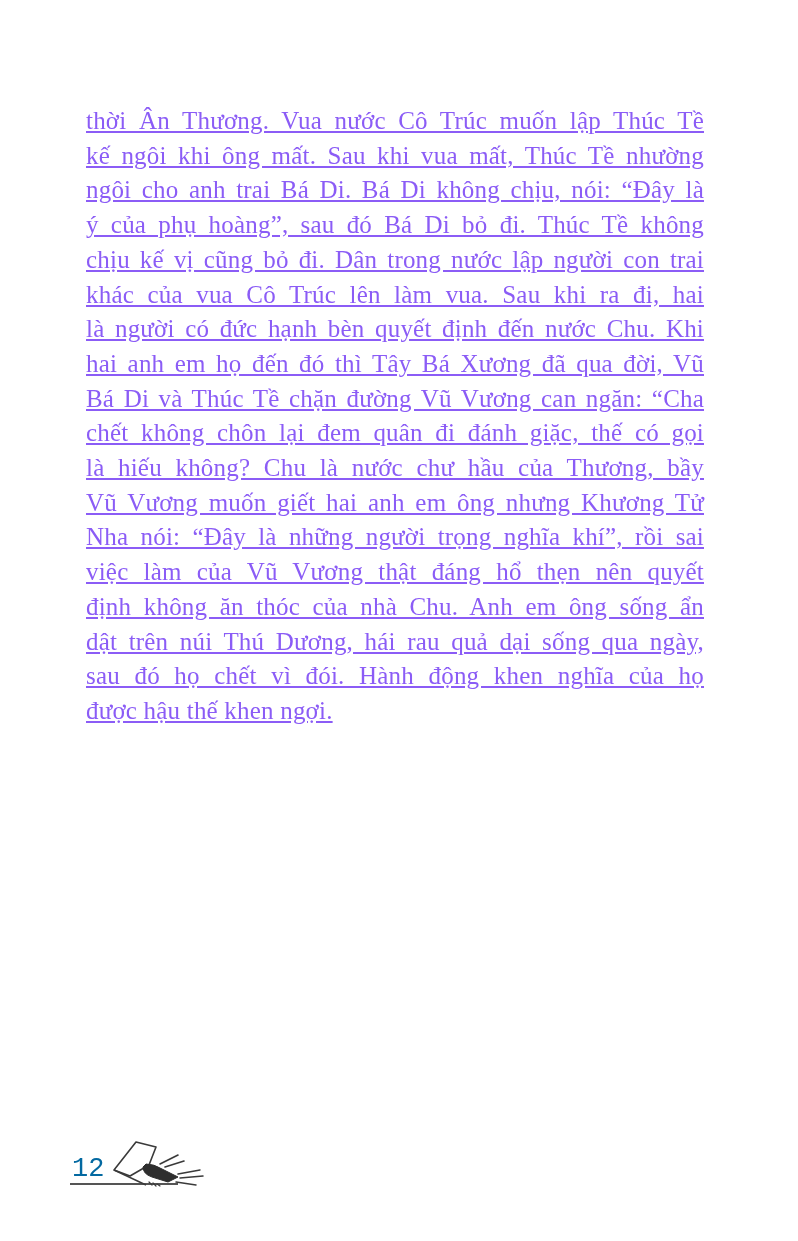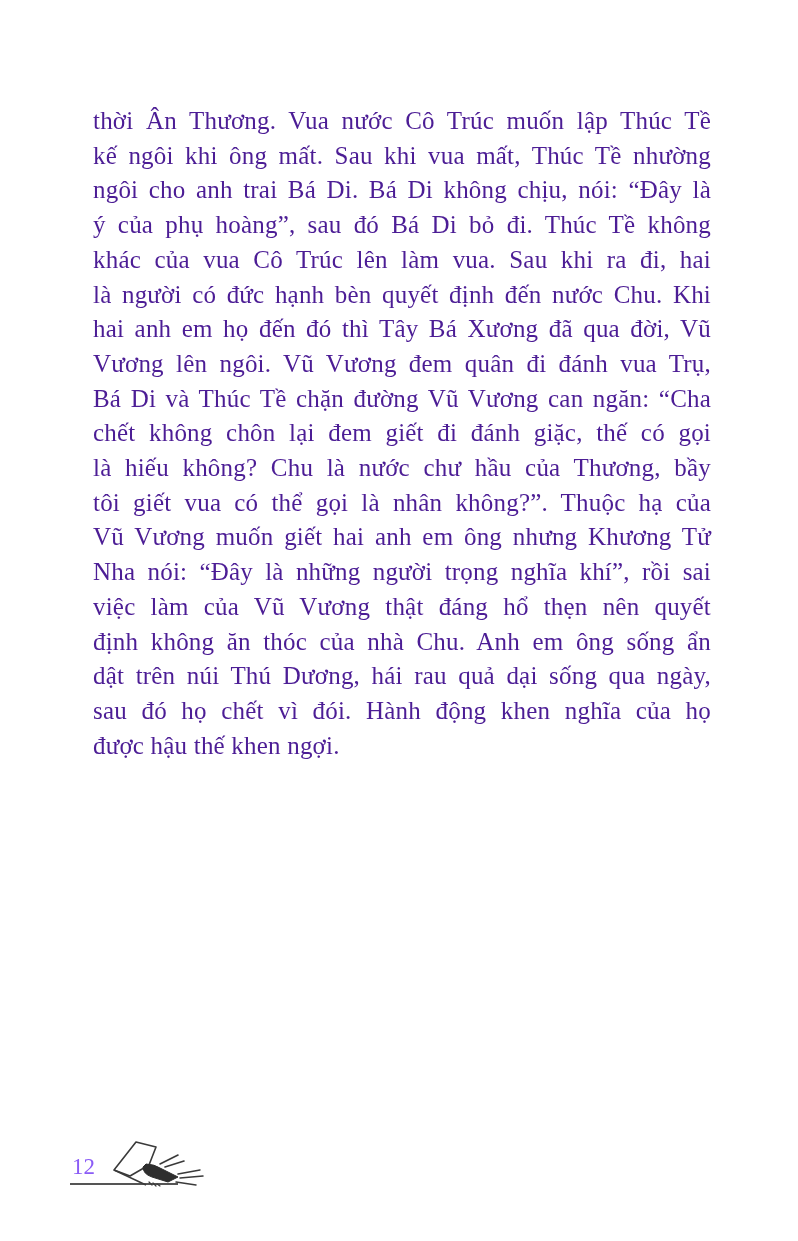--- a/index.html
+++ b/index.html
@@ -14,24 +14,25 @@
     overflow: hidden;
     font-family: "Liberation Serif", "DejaVu Serif", serif;
   }
   .page {
     position: absolute;
     inset: 0;
     background: #ffffff;
   }
   .text-block {
     position: absolute;
-    left: 93px;
+    left: 86px;
     top: 104px;
     width: 618px;
-    color: #4c1d95;
+    color: #8b5cf6;
+    text-decoration: underline;
   }
   .line {
     font-size: 25px;
     line-height: 34.7px;
     text-align: justify;
     text-align-last: justify;
     white-space: normal;
     letter-spacing: 0.2px;
   }
   .line.last {
@@ -42,22 +43,23 @@
     position: absolute;
     left: 70px;
     top: 1138px;
     width: 200px;
     height: 62px;
   }
   .page-number {
     position: absolute;
     left: 2px;
     top: 16px;
-    font-size: 23px;
-    color: #8b5cf6;
+    font-size: 27px;
+    color: #0369a1;
+    font-family: Liberation Mono, monospace;
   }
   .footer-rule {
     position: absolute;
     left: 0px;
     top: 45px;
     width: 108px;
     height: 2px;
     background: #555555;
   }
   .bird {
@@ -71,28 +73,27 @@
 </head>
 <body>
 
 <div class="page">
 
   <div class="text-block">
     <div class="line">thời Ân Thương. Vua nước Cô Trúc muốn lập Thúc Tề</div>
     <div class="line">kế ngôi khi ông mất. Sau khi vua mất, Thúc Tề nhường</div>
     <div class="line">ngôi cho anh trai Bá Di. Bá Di không chịu, nói: “Đây là</div>
     <div class="line">ý của phụ hoàng”, sau đó Bá Di bỏ đi. Thúc Tề không</div>
+    <div class="line">chịu kế vị cũng bỏ đi. Dân trong nước lập người con trai</div>
     <div class="line">khác của vua Cô Trúc lên làm vua. Sau khi ra đi, hai</div>
     <div class="line">là người có đức hạnh bèn quyết định đến nước Chu. Khi</div>
     <div class="line">hai anh em họ đến đó thì Tây Bá Xương đã qua đời, Vũ</div>
-    <div class="line">Vương lên ngôi. Vũ Vương đem quân đi đánh vua Trụ,</div>
     <div class="line">Bá Di và Thúc Tề chặn đường Vũ Vương can ngăn: “Cha</div>
-    <div class="line">chết không chôn lại đem giết đi đánh giặc, thế có gọi</div>
+    <div class="line">chết không chôn lại đem quân đi đánh giặc, thế có gọi</div>
     <div class="line">là hiếu không? Chu là nước chư hầu của Thương, bầy</div>
-    <div class="line">tôi giết vua có thể gọi là nhân không?”. Thuộc hạ của</div>
     <div class="line">Vũ Vương muốn giết hai anh em ông nhưng Khương Tử</div>
     <div class="line">Nha nói: “Đây là những người trọng nghĩa khí”, rồi sai</div>
     <div class="line">việc làm của Vũ Vương thật đáng hổ thẹn nên quyết</div>
     <div class="line">định không ăn thóc của nhà Chu. Anh em ông sống ẩn</div>
     <div class="line">dật trên núi Thú Dương, hái rau quả dại sống qua ngày,</div>
     <div class="line">sau đó họ chết vì đói. Hành động khen nghĩa của họ</div>
     <div class="line last">được hậu thế khen ngợi.</div>
   </div>
 
   <div class="footer">

